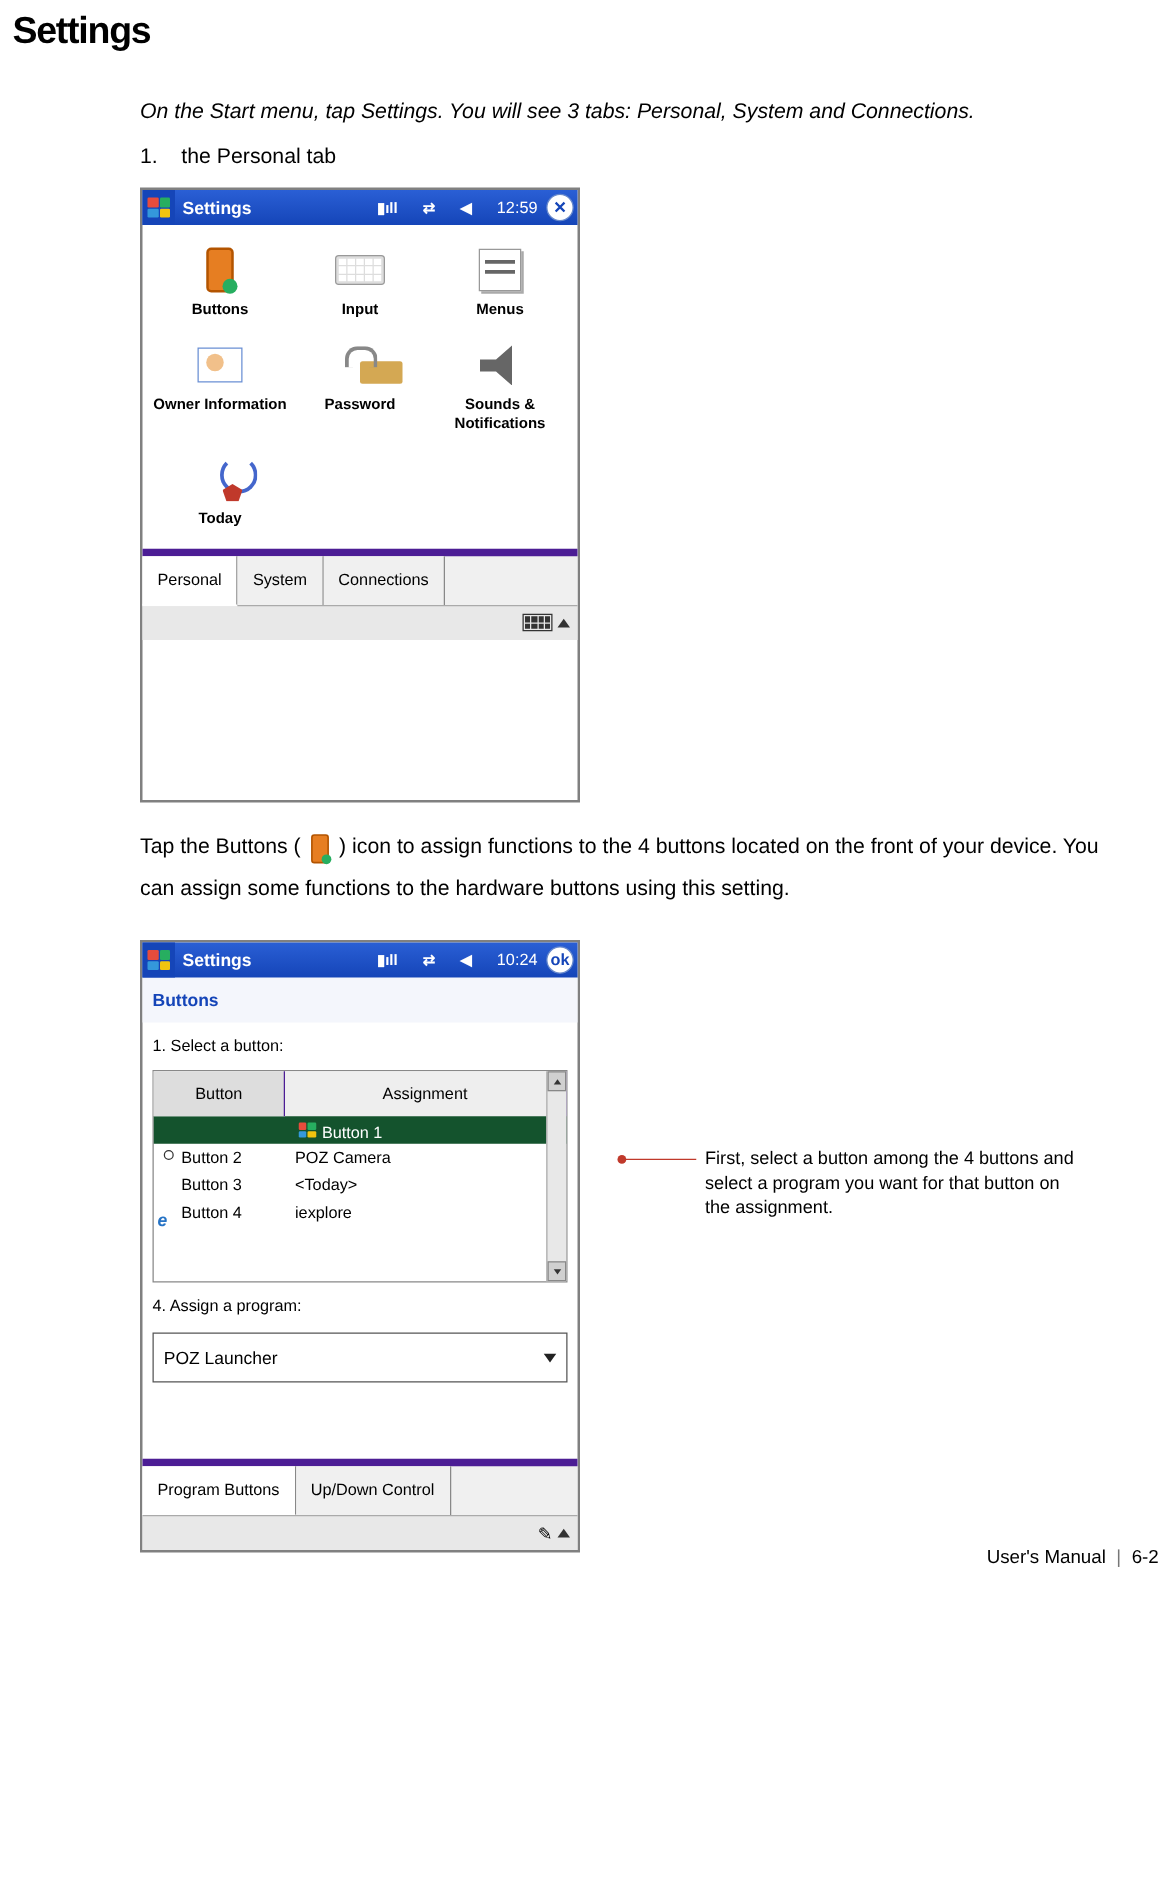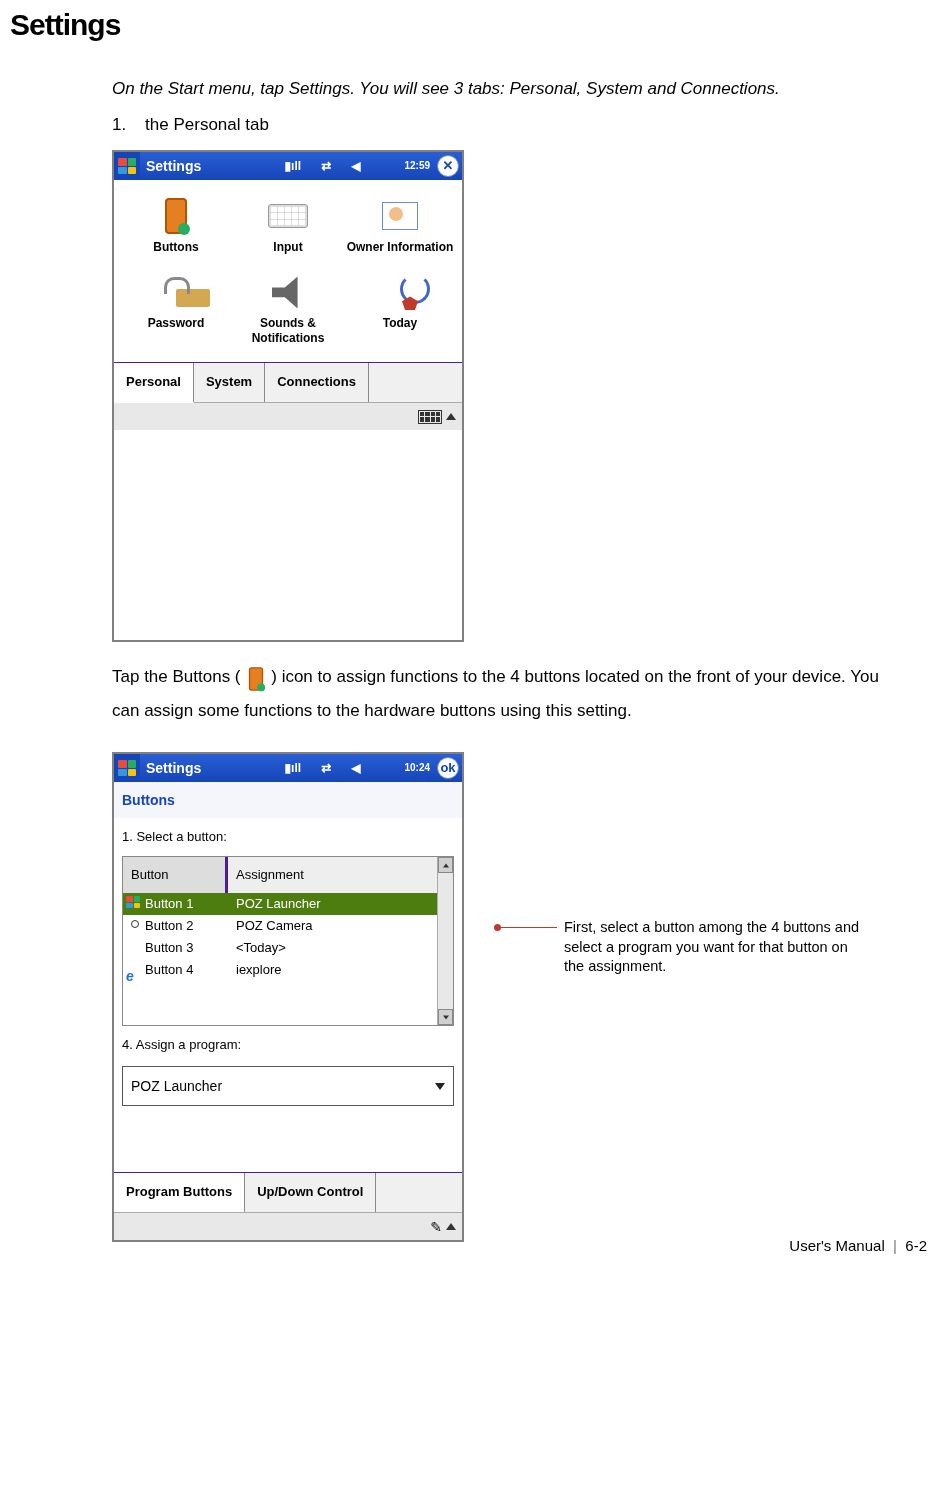--- a/index.html
+++ b/index.html
@@ -48,21 +48,21 @@
       background: #1545b8;
     }
     .win-logo { width: 18px; height: 16px; display: grid; grid-template-columns: 1fr 1fr; grid-template-rows: 1fr 1fr; gap: 1px; }
     .win-logo span:nth-child(1){background:#e74c3c;border-radius:1px;}
     .win-logo span:nth-child(2){background:#27ae60;border-radius:1px;}
     .win-logo span:nth-child(3){background:#3498db;border-radius:1px;}
     .win-logo span:nth-child(4){background:#f1c40f;border-radius:1px;}
     .title-text { margin-left: 6px; flex:1; }
     .status-icons { display:flex; align-items:center; gap:20px; margin-right:4px;}
     .signal-icon, .sync-icon, .vol-icon { font-size:12px; }
-    .clock { font-size:10px; font-weight:bold;margin-left:24px; }
+    .clock { font-size:13px; font-weight:normal; }
     .close-btn, .ok-btn {
       width: 22px; height: 22px; border-radius: 50%;
       background:#fff; color:#1545b8;
       display:flex; align-items:center; justify-content:center;
       font-size:13px; font-weight:bold; margin:0 3px;
       border:1px solid #6688cc;
     }
 
     
     .s1 { height: 492px; margin-bottom: 18px; }
@@ -92,22 +92,22 @@
     .i-owner::after{content:"";position:absolute;width:14px;height:14px;background:#f1c08a;border-radius:50%;top:4px;left:6px;}
     .i-password{width:34px;height:30px;position:relative;}
     .i-password::before{content:"";position:absolute;width:34px;height:18px;background:#d4a853;bottom:0;border-radius:2px;}
     .i-password::after{content:"";position:absolute;width:20px;height:14px;border:3px solid #888;border-bottom:none;border-radius:10px 10px 0 0;top:0;left:5px;}
     .i-sounds{width:32px;height:32px;background:#666;clip-path:polygon(0 35%,40% 35%,80% 0,80% 100%,40% 65%,0 65%);position:relative;}
     .i-today{width:36px;height:36px;position:relative;}
     .i-today::before{content:"";position:absolute;width:24px;height:24px;border:3px solid #4466cc;border-top-color:transparent;border-radius:50%;}
     .i-today::after{content:"";position:absolute;width:16px;height:14px;background:#c0392b;clip-path:polygon(50% 0,100% 35%,80% 100%,20% 100%,0 35%);bottom:0;right:0;}
 
     .tabbar {
-      display:flex; border-top:1px solid #4c1d95;
-      font-size:13px; background:#f0f0f0;font-weight:bold;
+      display:flex; border-top:6px solid #4c1d95;
+      font-size:13px; background:#f0f0f0;
     }
     .tabbar .tab {
       padding:6px 12px; background:#f0f0f0; border-right:1px solid #888;
     }
     .tabbar .tab.active { background:#fff; border-bottom:2px solid #fff; margin-bottom:-1px;}
     .bottombar {
       height:28px; background:#e8e8e8; border-top:1px solid #aaa;
       display:flex; justify-content:flex-end; align-items:center;
       gap:4px; padding-right:6px;
     }
@@ -125,25 +125,25 @@
     
     .s2-row{display:flex; align-items:flex-start;}
     .s2 { height: 490px; }
     .subheader{
       color:#1545b8; background:#f4f6fc; font-weight:bold;
       font-size:14px; padding:4px 8px;
     }
     .section-label{font-size:13px; padding:6px 8px;}
     .table-wrap{margin:0 8px; border:1px solid #888; height: 170px; font-size:13px;}
     .th-row{display:flex; background:#eee;}
-    .th-row .th{padding:5px 8px; border-right:3px solid #4c1d95;}
+    .th-row .th{padding:5px 8px; border-right:1px solid #4c1d95;text-align:center;}
     .th-button{width:105px; background:#ddd;}
     .th-assign{flex:1; }
     .trow{display:flex; align-items:center; height:22px;}
-    .trow.sel{background:#4d7c0f; color:#fff;}
+    .trow.sel{background:#14532d; color:#fff;flex-direction:column;}
     .tcell-btn{width:105px; display:flex; align-items:center; padding-left:3px; gap:3px;}
     .tcell-assign{flex:1; padding-left:8px;}
     .mini-icon{width:16px;height:16px;display:inline-block;}
     .mi-flag .win-logo{width:14px;height:12px;}
     .mi-cam{background:#888;border-radius:2px;width:16px;height:12px;position:relative;}
     .mi-cam::after{content:"";position:absolute;width:6px;height:6px;border:1px solid #333;border-radius:50%;top:2px;left:5px;}
     .mi-ie{color:#2673c5;font-weight:bold;font-style:italic;font-size:14px;}
     .scrollbar-v{position:absolute; right:0;top:0;bottom:0;width:16px;background:#e8e8e8;border-left:1px solid #aaa;}
     .sv-btn{height:16px;background:#d0d0d0;border:1px solid #888;display:flex;align-items:center;justify-content:center;}
 
@@ -230,20 +230,26 @@
               <span></span>
               <span></span>
               <span></span>
               <span></span>
               <span></span>
               <span></span>
               <span></span>
             </div>
           </div>
         <span>Input</span>
+      </div>
+      <div class="app-icon">
+        <div class="icon-img">
+            <div class="i-menus"></div>
+          </div>
+        <span>Menus</span>
       </div>
       <div class="app-icon">
         <div class="icon-img">
             <div class="i-owner"></div>
           </div>
         <span>Owner Information</span>
       </div>
       <div class="app-icon">
         <div class="icon-img">
             <div class="i-password"></div>

